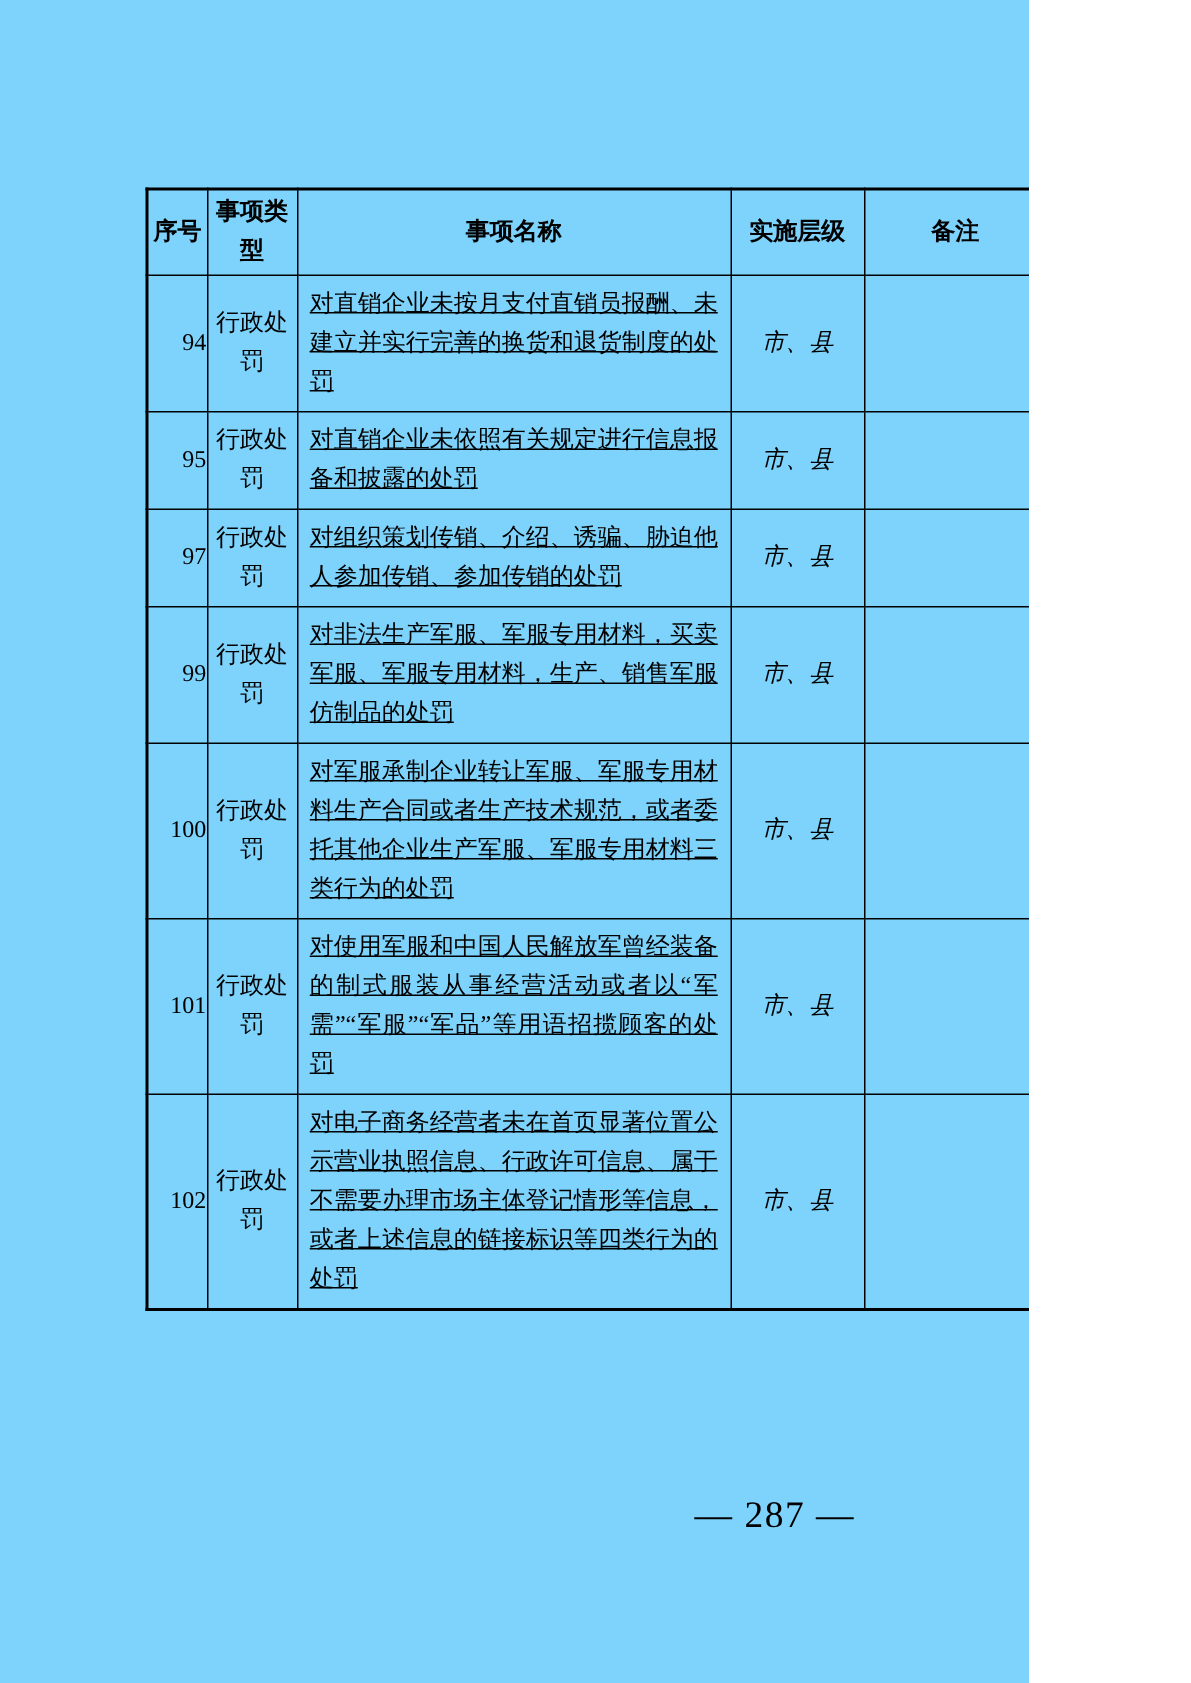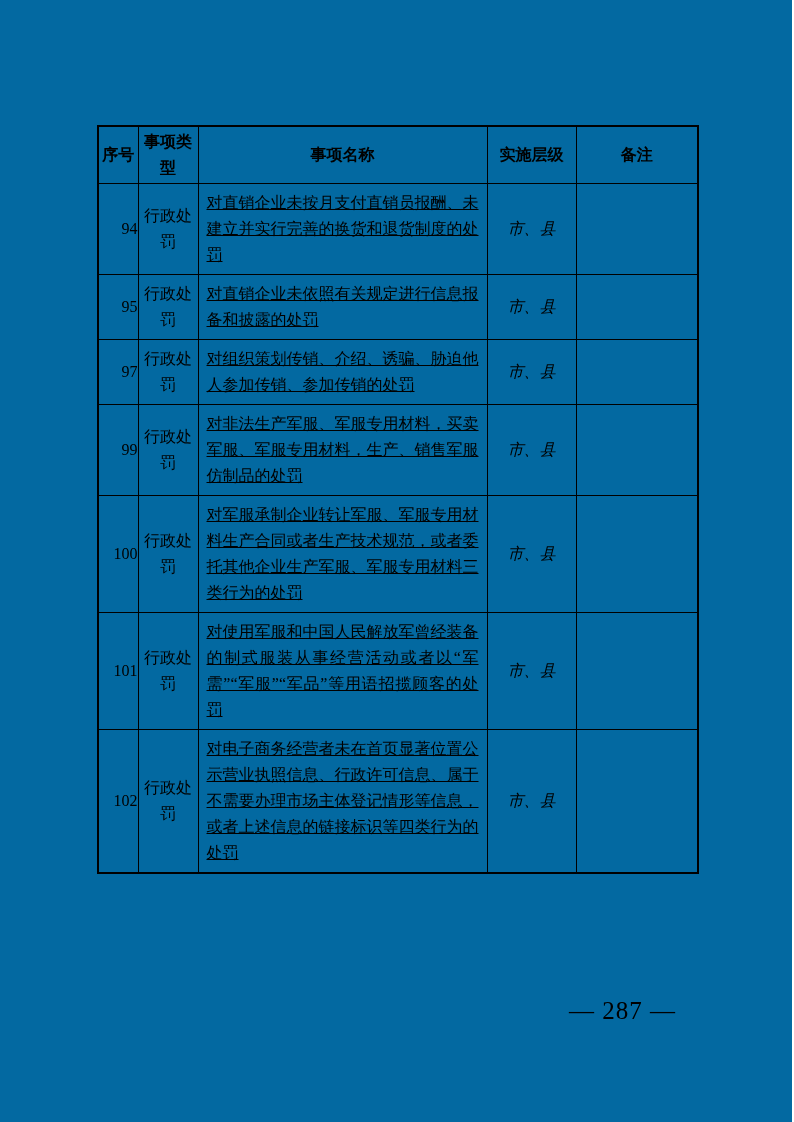--- a/index.html
+++ b/index.html
@@ -10,23 +10,23 @@
   body {
     width: 794px;
     height: 1122px;
     position: relative;
     font-family: "Liberation Serif", "DejaVu Serif", serif;
     color: #000000;
   }
   .page {
     position: absolute;
     left: 0; top: 0;
-    width: 792px;
+    width: 686px;
     height: 1122px;
-    background: #0369a1;
+    background: #7dd3fc;
     overflow: hidden;
   }
   table.items {
     position: absolute;
     left: 97px;
     top: 125px;
     width: 600px;
     border-collapse: collapse;
     table-layout: fixed;
     border: 2px solid #000000;

